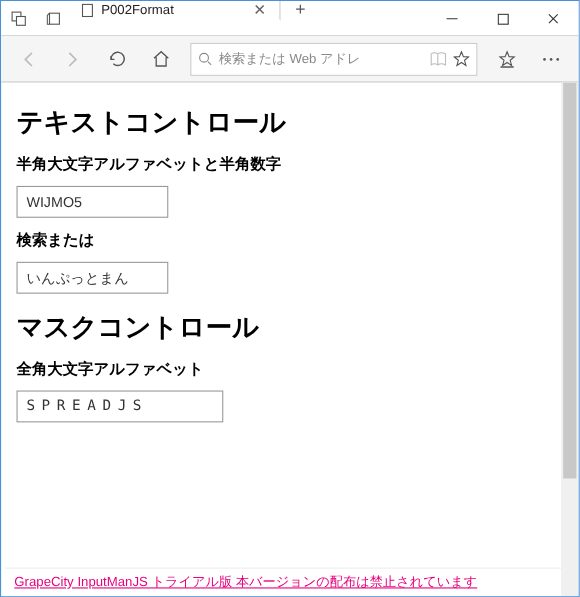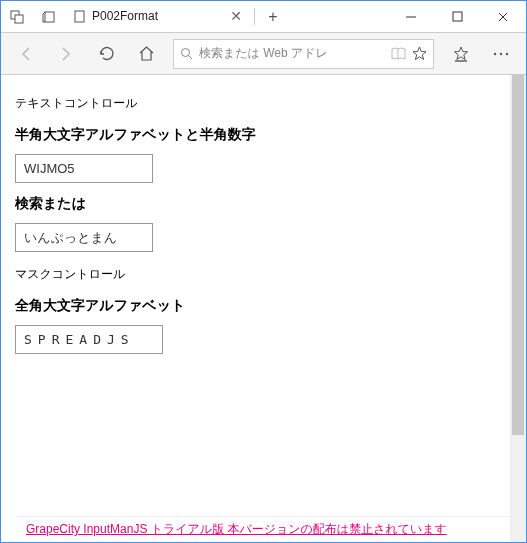--- a/index.html
+++ b/index.html
@@ -10,21 +10,21 @@
     width: 527px;
     height: 543px;
     overflow: hidden;
     border: 1px solid #4a90d9;
   }
   
   .titlebar {
     height: 32px;
     background: #fff;
     display: flex;
-    align-items: center;
+    align-items: flex-start;
     border-bottom: 1px solid #ccc;
   }
   .titlebar-left {
     display: flex;
     align-items: center;
   }
   .sys-icon {
     width: 32px;
     height: 32px;
     display: flex;
@@ -93,41 +93,41 @@
   .addrbox .star-icon{color:#555;font-size:15px;}
   
   .viewport{
     position:relative;
     height: calc(543px - 32px - 42px - 2px);
     overflow:hidden;
   }
   .content{
     padding:14px 14px 40px 14px;
   }
-  h2{font-size:12px;font-weight:normal;margin:6px 0 14px 0;}
+  h2{font-size:24px;font-weight:bold;margin:6px 0 14px 0;}
   h3{font-size:14px;font-weight:bold;margin:12px 0 10px 0;font-family:Liberation Serif, serif;}
   .field{
     border:1px solid #999;
     padding:6px 8px;
     font-size:13px;
     width:138px;
     color:#333;
     background:#fff;
   }
-  .field.mask{letter-spacing:6px;font-family:monospace; width:148px;}
+  .field.mask{letter-spacing:6px;font-family:monospace; width:188px;}
   .scrollbar{
     position:absolute;right:0;top:0;bottom:0;width:16px;
     background:#f0f0f0;
   }
   .scroll-thumb{
     position:absolute;left:2px;right:2px;top:0;height:360px;
     background:#c8c8c8;
   }
   .footer-link{
-    position:absolute;left:17px;right:16px;bottom:0;
+    position:absolute;left:4px;right:16px;bottom:0;
     background:#fff;
     padding:4px 8px;
     border-top:1px solid #eee;
   }
   .footer-link a{
     color:#e6007e;font-size:12px;text-decoration:underline;
   }
   svg{display:block;}
 </style>
 </head>

